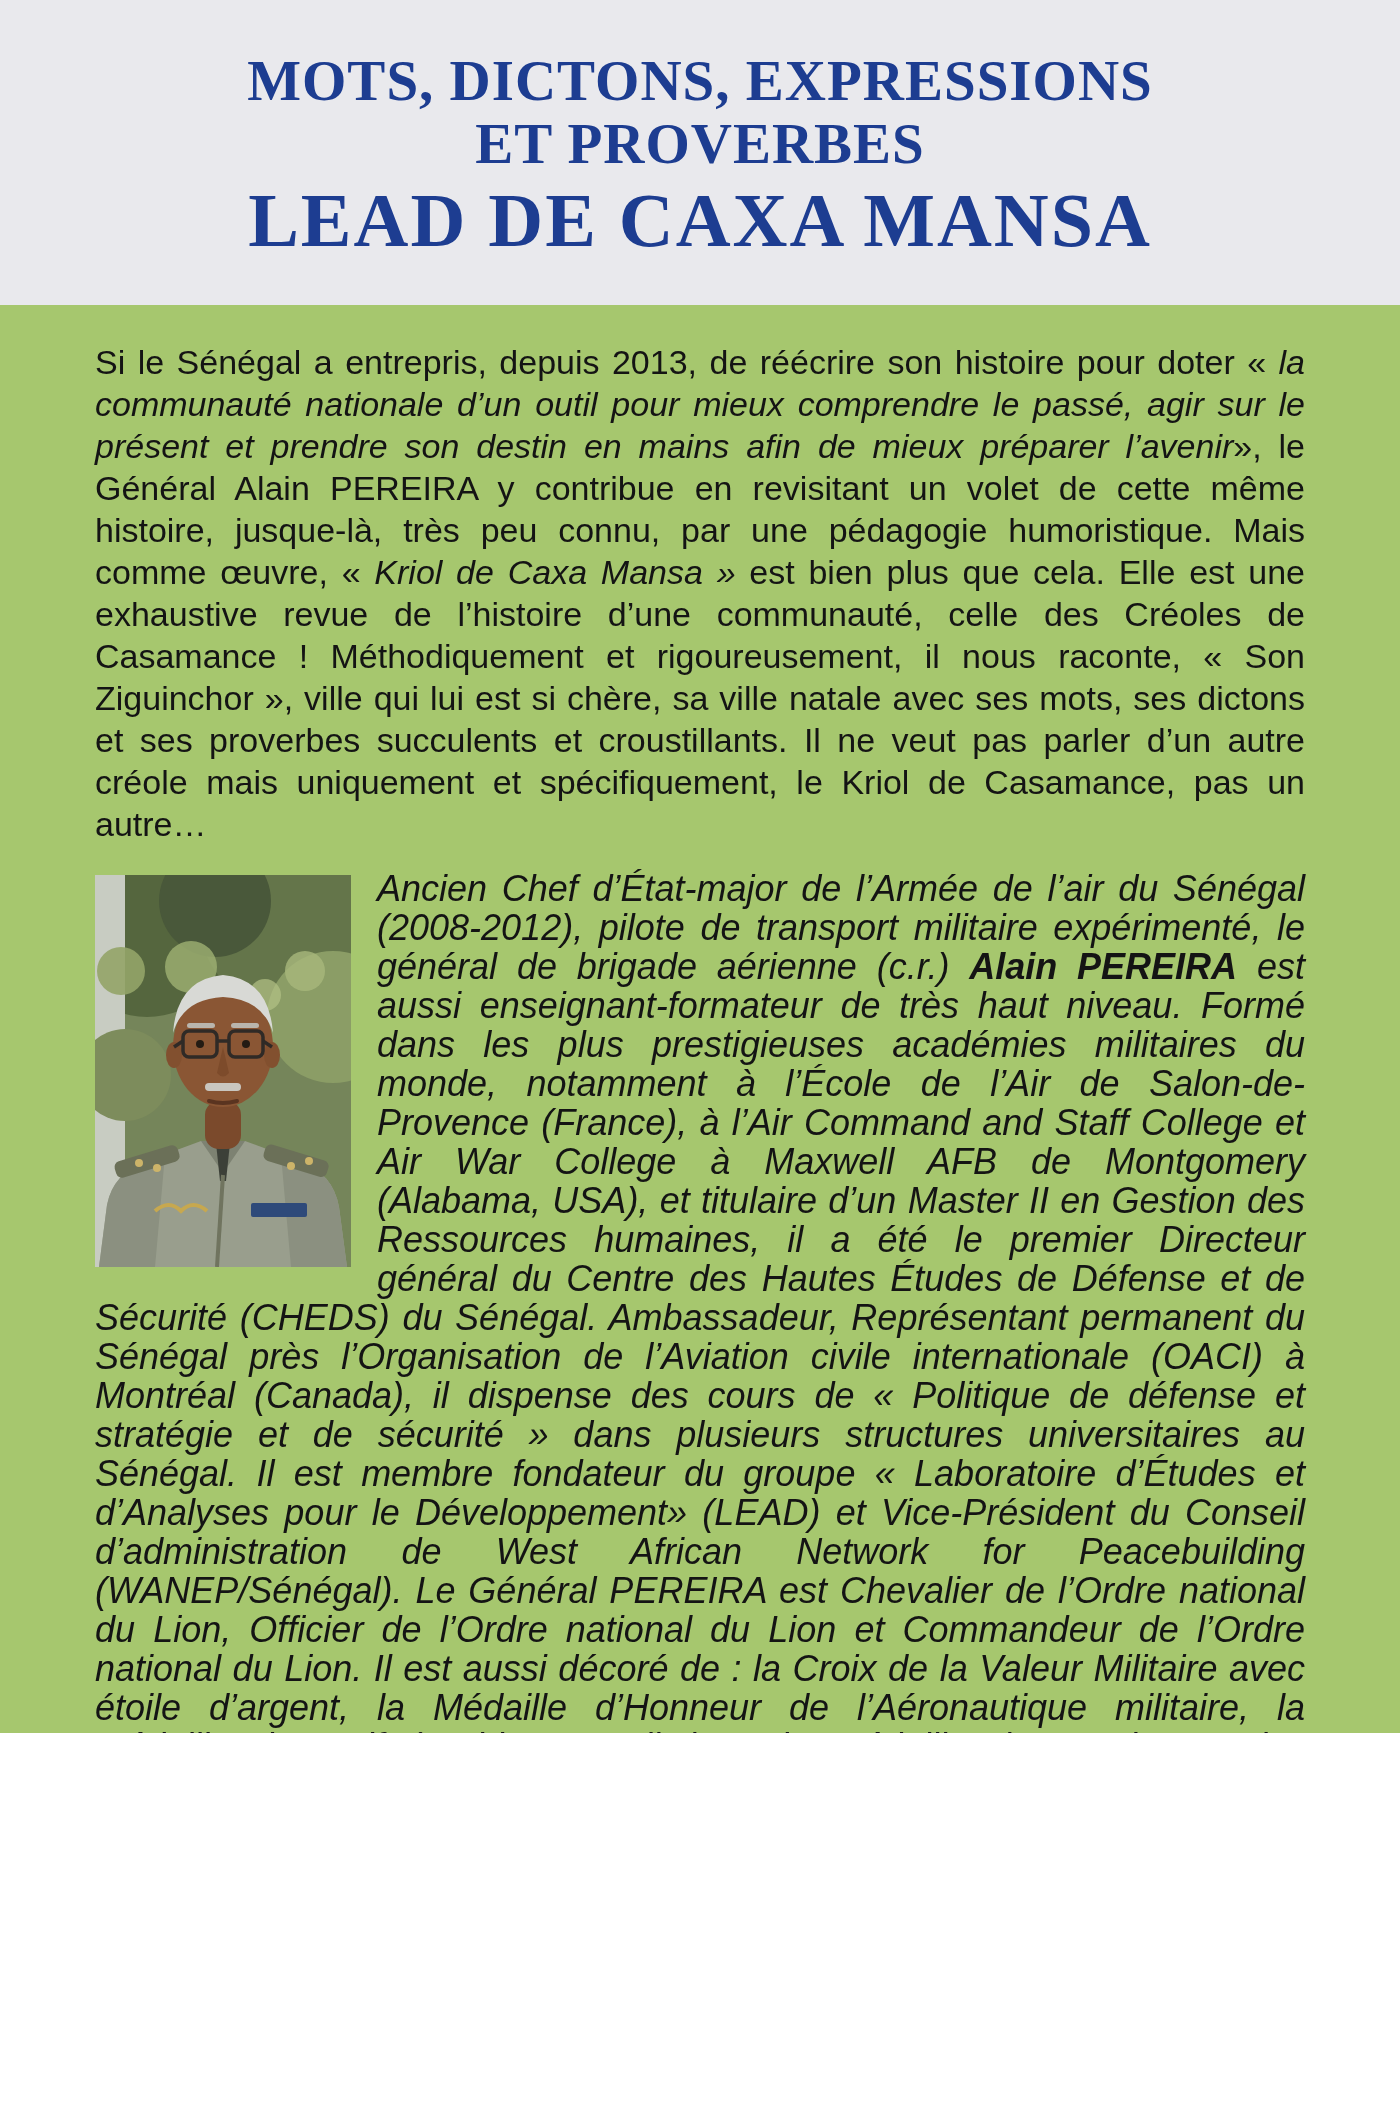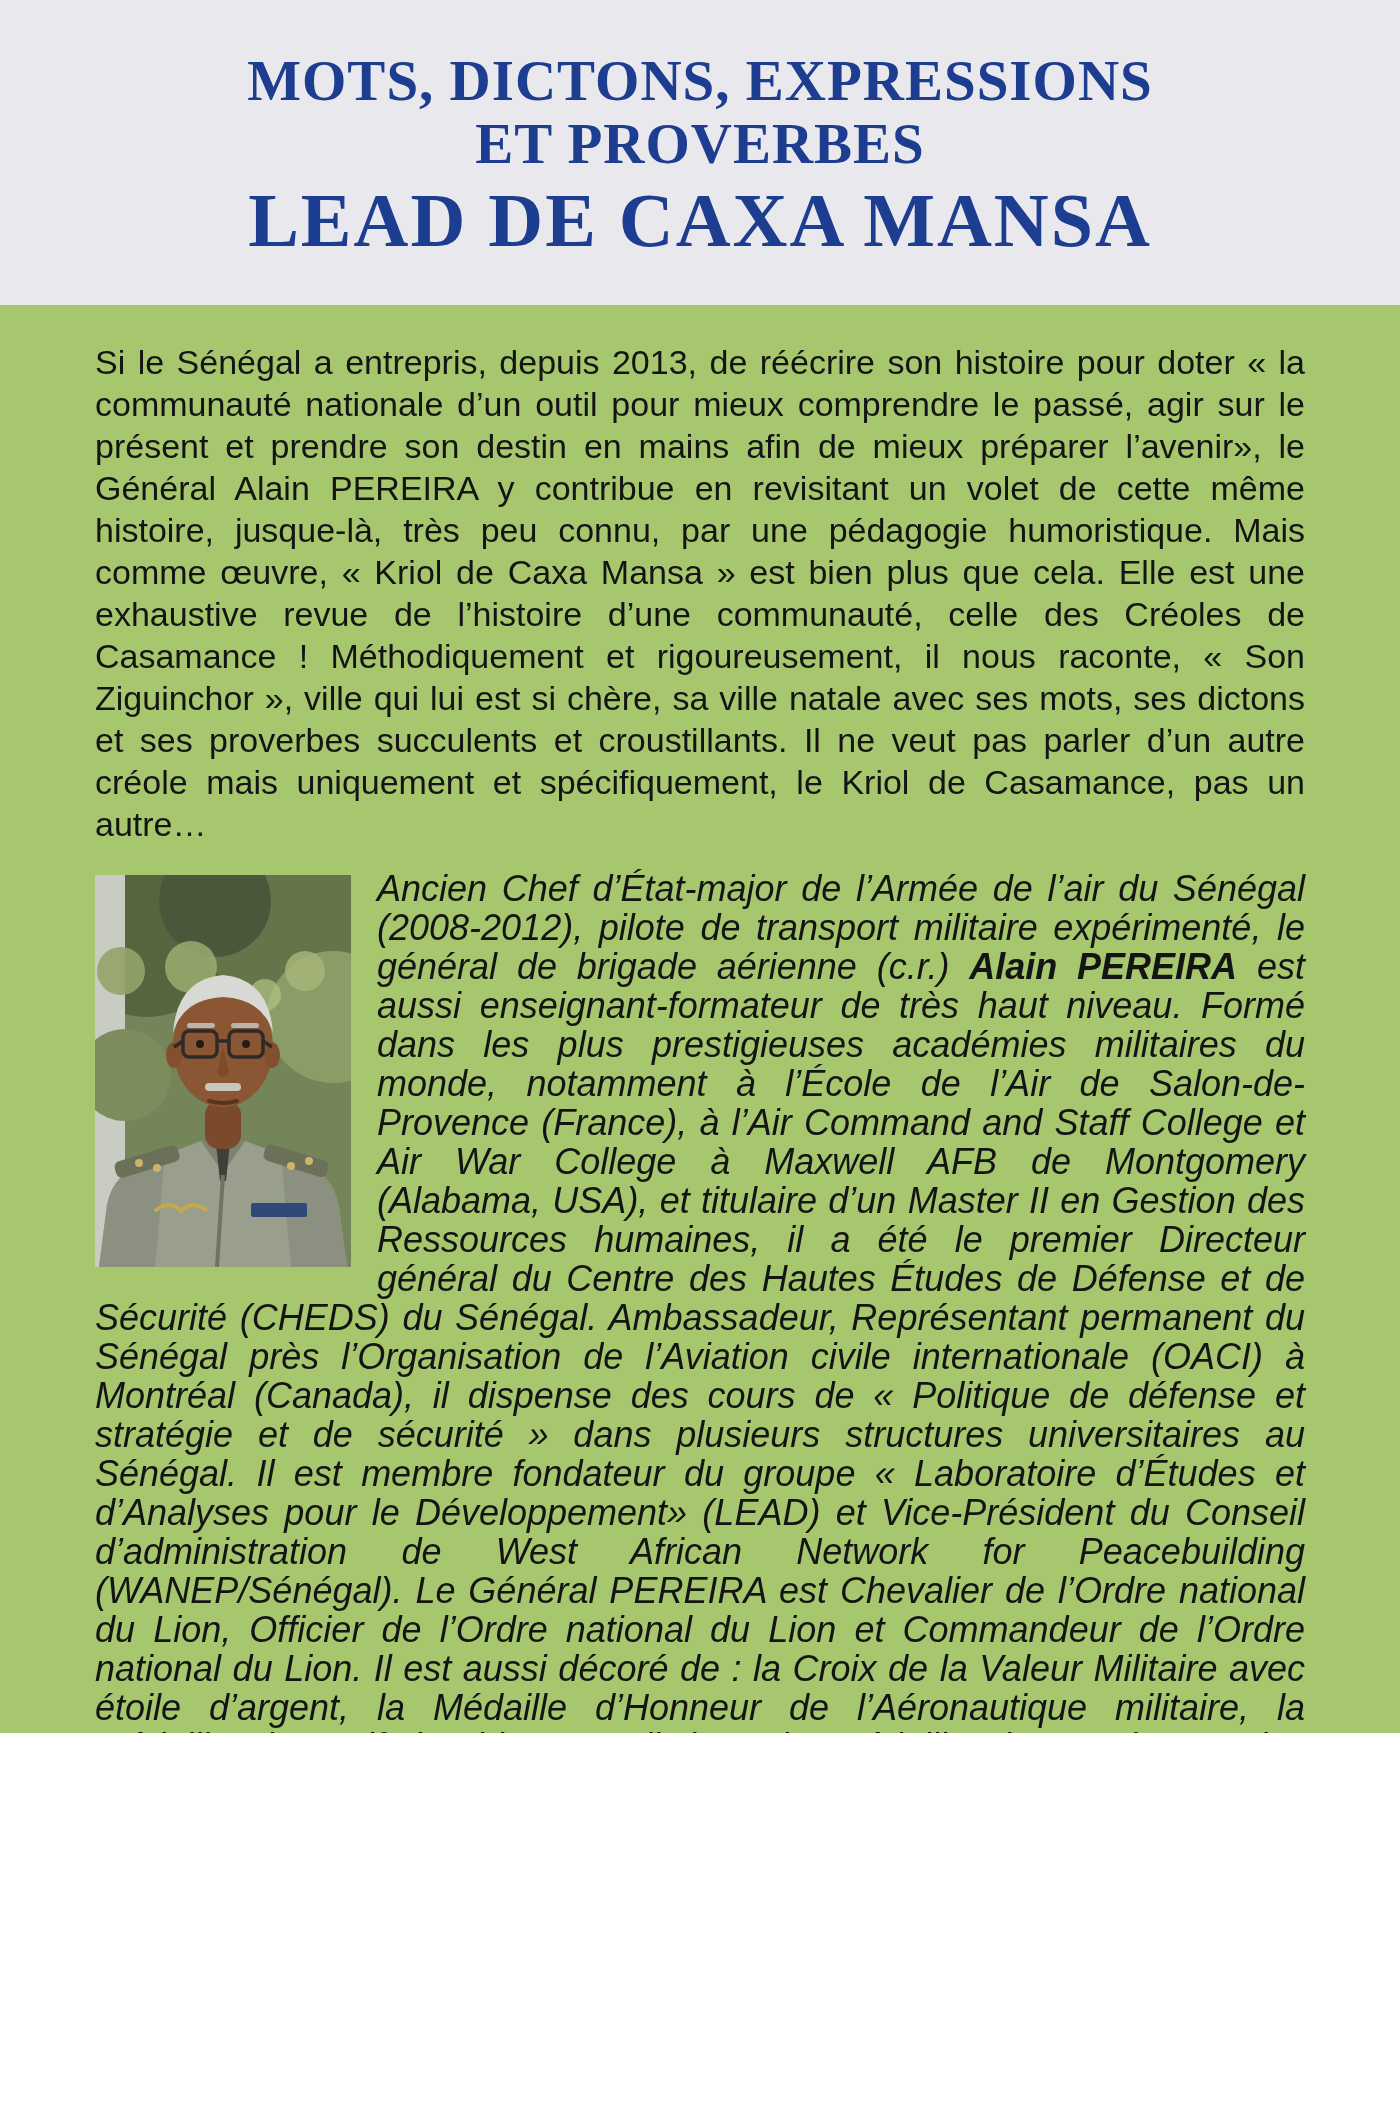--- a/index.html
+++ b/index.html
@@ -46,21 +46,21 @@
   }
   
   .synopsis {
     margin: 36px 95px 0;
     color: #141414;
     font-size: 34px;
     line-height: 42px;
     text-align: justify;
   }
   .synopsis p { margin: 0; }
-  .it { }
+  .it { font-style: italic; }
   
   .bio {
     margin: 24px 95px 0;
     color: #141414;
   }
   .photo {
     float: left;
     width: 256px; height: 392px;
     margin: 6px 26px 8px 0;
     background: #75855a;

